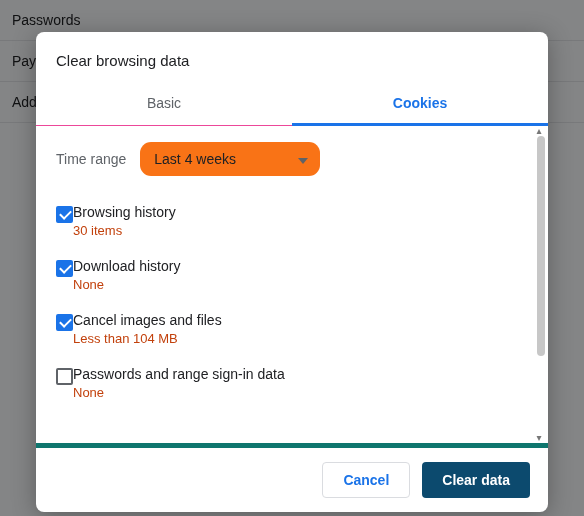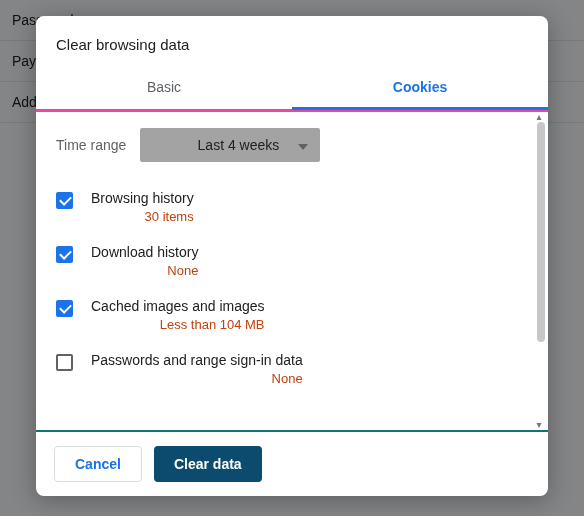--- a/index.html
+++ b/index.html
@@ -4,50 +4,50 @@
 <style>
   * { box-sizing: border-box; margin: 0; padding: 0; font-family: Arial, sans-serif; }
   body { background: #f1f3f4; width: 584px; height: 516px; overflow: hidden; position: relative; }
   
   .bg-list { position: absolute; top: 0; left: 0; right: 0; }
   .bg-row { padding: 12px 12px; border-bottom: 1px solid #dadce0; color: #202124; font-size: 14px; }
   
   .overlay { position: absolute; inset: 0; background: rgba(0,0,0,0.45); }
   
   .dialog {
-    position: absolute; left: 36px; top: 16px; width: 512px; height: 480px;
+    position: absolute; left: 36px; top: 32px; width: 512px; height: 480px;
     background: #fff; border-radius: 8px; box-shadow: 0 4px 24px rgba(0,0,0,0.3);
     display: flex; flex-direction: column;
   }
   .dialog-title { padding: 20px 20px 14px; font-size: 15px; color: #202124; }
-  .tabs { display: flex; border-bottom: 3px solid #ec4899; }
+  .tabs { display: flex; border-bottom: 1px solid #ec4899; }
   .tab { flex: 1; text-align: center; padding: 12px 0; font-size: 14px; color: #5f6368; cursor: pointer; }
   .tab.active { color: #1a73e8; font-weight: 600; border-bottom: 3px solid #1a73e8; margin-bottom: -1px; }
   
   .body-wrap { flex: 1; position: relative; overflow: hidden; }
-  .scroll-area { position: absolute; inset: 0 14px 0 0; overflow-y: hidden; padding: 0 4px 0 20px; text-align: right; }
+  .scroll-area { position: absolute; inset: 0 14px 0 0; overflow-y: hidden; padding: 0 4px 0 20px; }
   .scrollbar-track { position: absolute; right: 2px; top: 4px; bottom: 4px; width: 10px; }
   .scrollbar-thumb { position: absolute; right: 1px; top: 6px; width: 8px; height: 220px; background: #c7c7c7; border-radius: 4px; }
   .scroll-arrow { position: absolute; right: 2px; width: 10px; height: 10px; color: #777; font-size: 10px; line-height: 10px; text-align: center; }
   .scroll-arrow.up { top: -4px; }
   .scroll-arrow.down { bottom: -4px; }
   
   .time-row { display: flex; align-items: center; gap: 14px; padding: 16px 0 18px; }
   .time-label { font-size: 14px; color: #5f6368; }
-  .select { background: #a3a3a3; border-radius: 2px; padding: 9px 41px 9px 14px; font-size: 14px; color: #202124; position: relative; cursor: pointer; min-width: 180px; }
+  .select { background: #f97316; border-radius: 11px; padding: 9px 41px 9px 14px; font-size: 14px; color: #202124; position: relative; cursor: pointer; min-width: 180px; }
   .select .caret { position: absolute; right: 12px; top: 50%; transform: translateY(-50%); }
   
-  .item { display: flex; align-items: flex-start; gap: 18px; padding: 10px 0; }
+  .item { display: flex; align-items: flex-start; padding: 10px 0; }
   .chk { width: 17px; height: 17px; border: 2px solid #5f6368; border-radius: 2px; margin-top: 2px; flex-shrink: 0; cursor: pointer; position: relative; }
   .chk.checked { background: #1a73e8; border-color: #1a73e8; }
   .chk.checked::after { content: ""; position: absolute; left: 4px; top: 0px; width: 5px; height: 9px; border: solid #fff; border-width: 0 2px 2px 0; transform: rotate(45deg); }
   .item-text .label { font-size: 14px; color: #202124; }
   .item-text .sub { font-size: 13px; color: #c2410c; margin-top: 3px; }
   
-  .footer { border-top: 2px solid #0f766e; padding: 14px 18px; display: flex; justify-content: flex-start; gap: 12px; }
+  .footer { border-top: 5px solid #0f766e; padding: 14px 18px; display: flex; justify-content: flex-end; gap: 12px; }
   .btn { padding: 9px 20px; border-radius: 4px; font-size: 14px; cursor: pointer; border: none; }
   .btn.secondary { background: #fff; color: #1a73e8; border: 1px solid #dadce0; font-weight: 600; }
   .btn.primary { background: #0c4a6e; color: #fff; font-weight: 600; }
   
   svg.caret-svg { width: 10px; height: 6px; }
 </style>
 </head>
 <body>
 
 <div class="bg-list">
@@ -94,21 +94,21 @@
         <div class="item-text">
           <div class="label">Download history</div>
           <div class="sub">None</div>
         </div>
       </div>
 
 
       <div class="item">
         <div class="chk checked"></div>
         <div class="item-text">
-          <div class="label">Cached images and images</div>
+          <div class="label">Cancel images and files</div>
           <div class="sub">Less than 104 MB</div>
         </div>
       </div>
 
       <div class="item">
         <div class="chk"></div>
         <div class="item-text">
           <div class="label">Passwords and range sign-in data</div>
           <div class="sub">None</div>
         </div>

